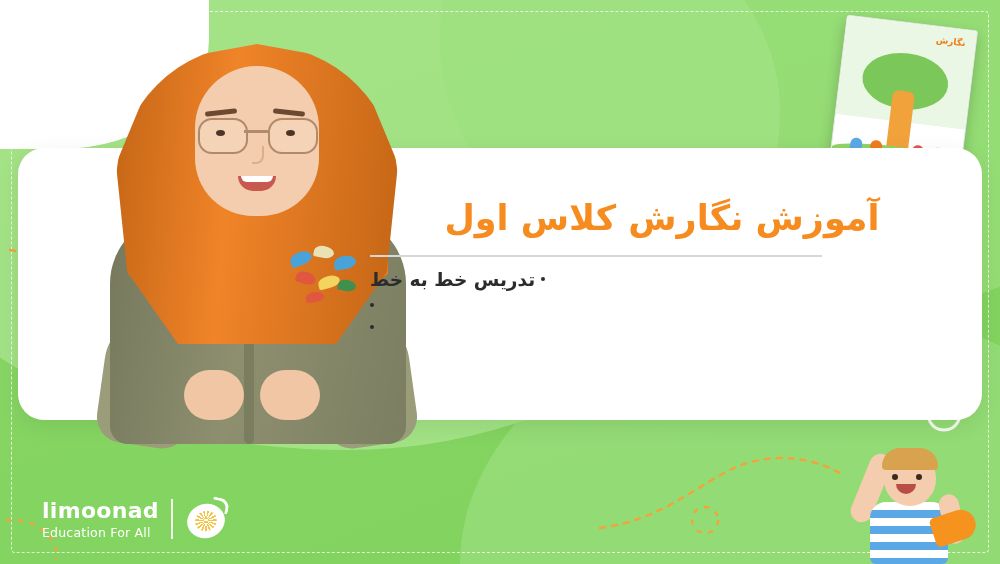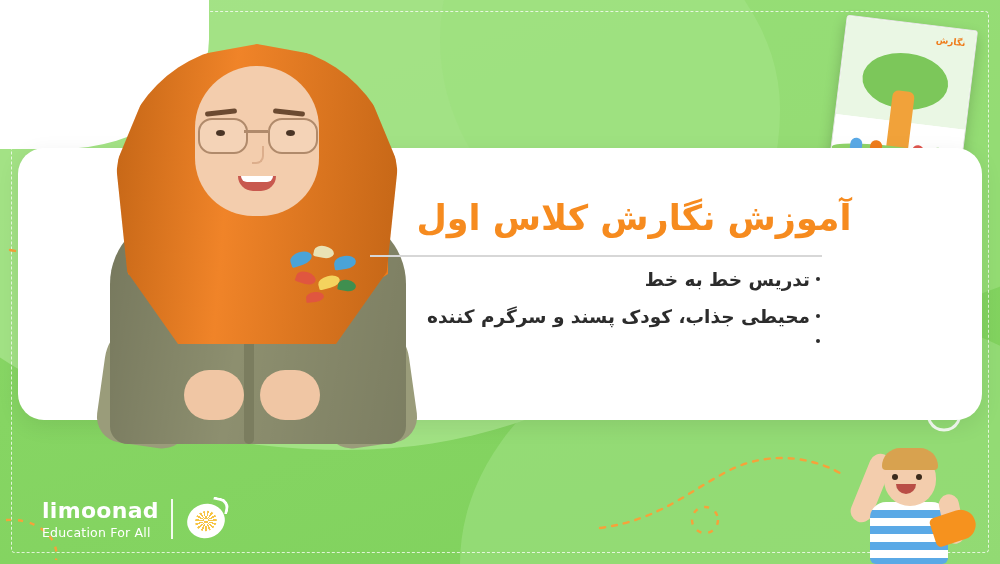--- a/index.html
+++ b/index.html
@@ -79,21 +79,21 @@
     width: 964px;
     height: 272px;
     background: #ffffff;
     border-radius: 26px;
     box-shadow: 0 6px 22px rgba(0,0,0,.08);
   }
 
   
   .headline {
     position: absolute;
-    right: 116px;
+    right: 88px;
     top: 198px;
     width: 500px;
     text-align: center;
     font-size: 35px;
     font-weight: 700;
     color: #f68b1f;
     letter-spacing: 0;
     direction: rtl;
     white-space: nowrap;
   }
@@ -111,21 +111,21 @@
     position: absolute;
     right: 180px;
     top: 262px;
     width: 450px;
     direction: rtl;
     text-align: right;
     color: #2c2c2c;
   }
   .bullet {
     display: flex;
-    justify-content: flex-start;
+    justify-content: flex-end;
     align-items: baseline;
     gap: 6px;
     font-size: 18.5px;
     font-weight: 700;
     line-height: 1.0;
     padding: 9px 0 9px 0;
     white-space: nowrap;
     flex-direction: row;
   }
   .dot {
@@ -485,21 +485,20 @@
   <div class="headline">آموزش نگارش کلاس اول</div>
   <div class="rule"></div>
 
   <div class="bullets">
     <div class="bullet">
       <span class="dot"></span>
       <span>تدریس خط به خط</span>
     </div>
     <div class="bullet">
       <span class="dot"></span>
-      <span>محیطی جذاب، کودک پسند و سرگرم کننده</span>
     </div>
     <div class="bullet">
       <span class="dot"></span>
     </div>
   </div>
 
   <div class="boy">
     <div class="boy-arm-up"></div>
     <div class="boy-shirt"></div>
     <div class="boy-arm-dn"></div>

